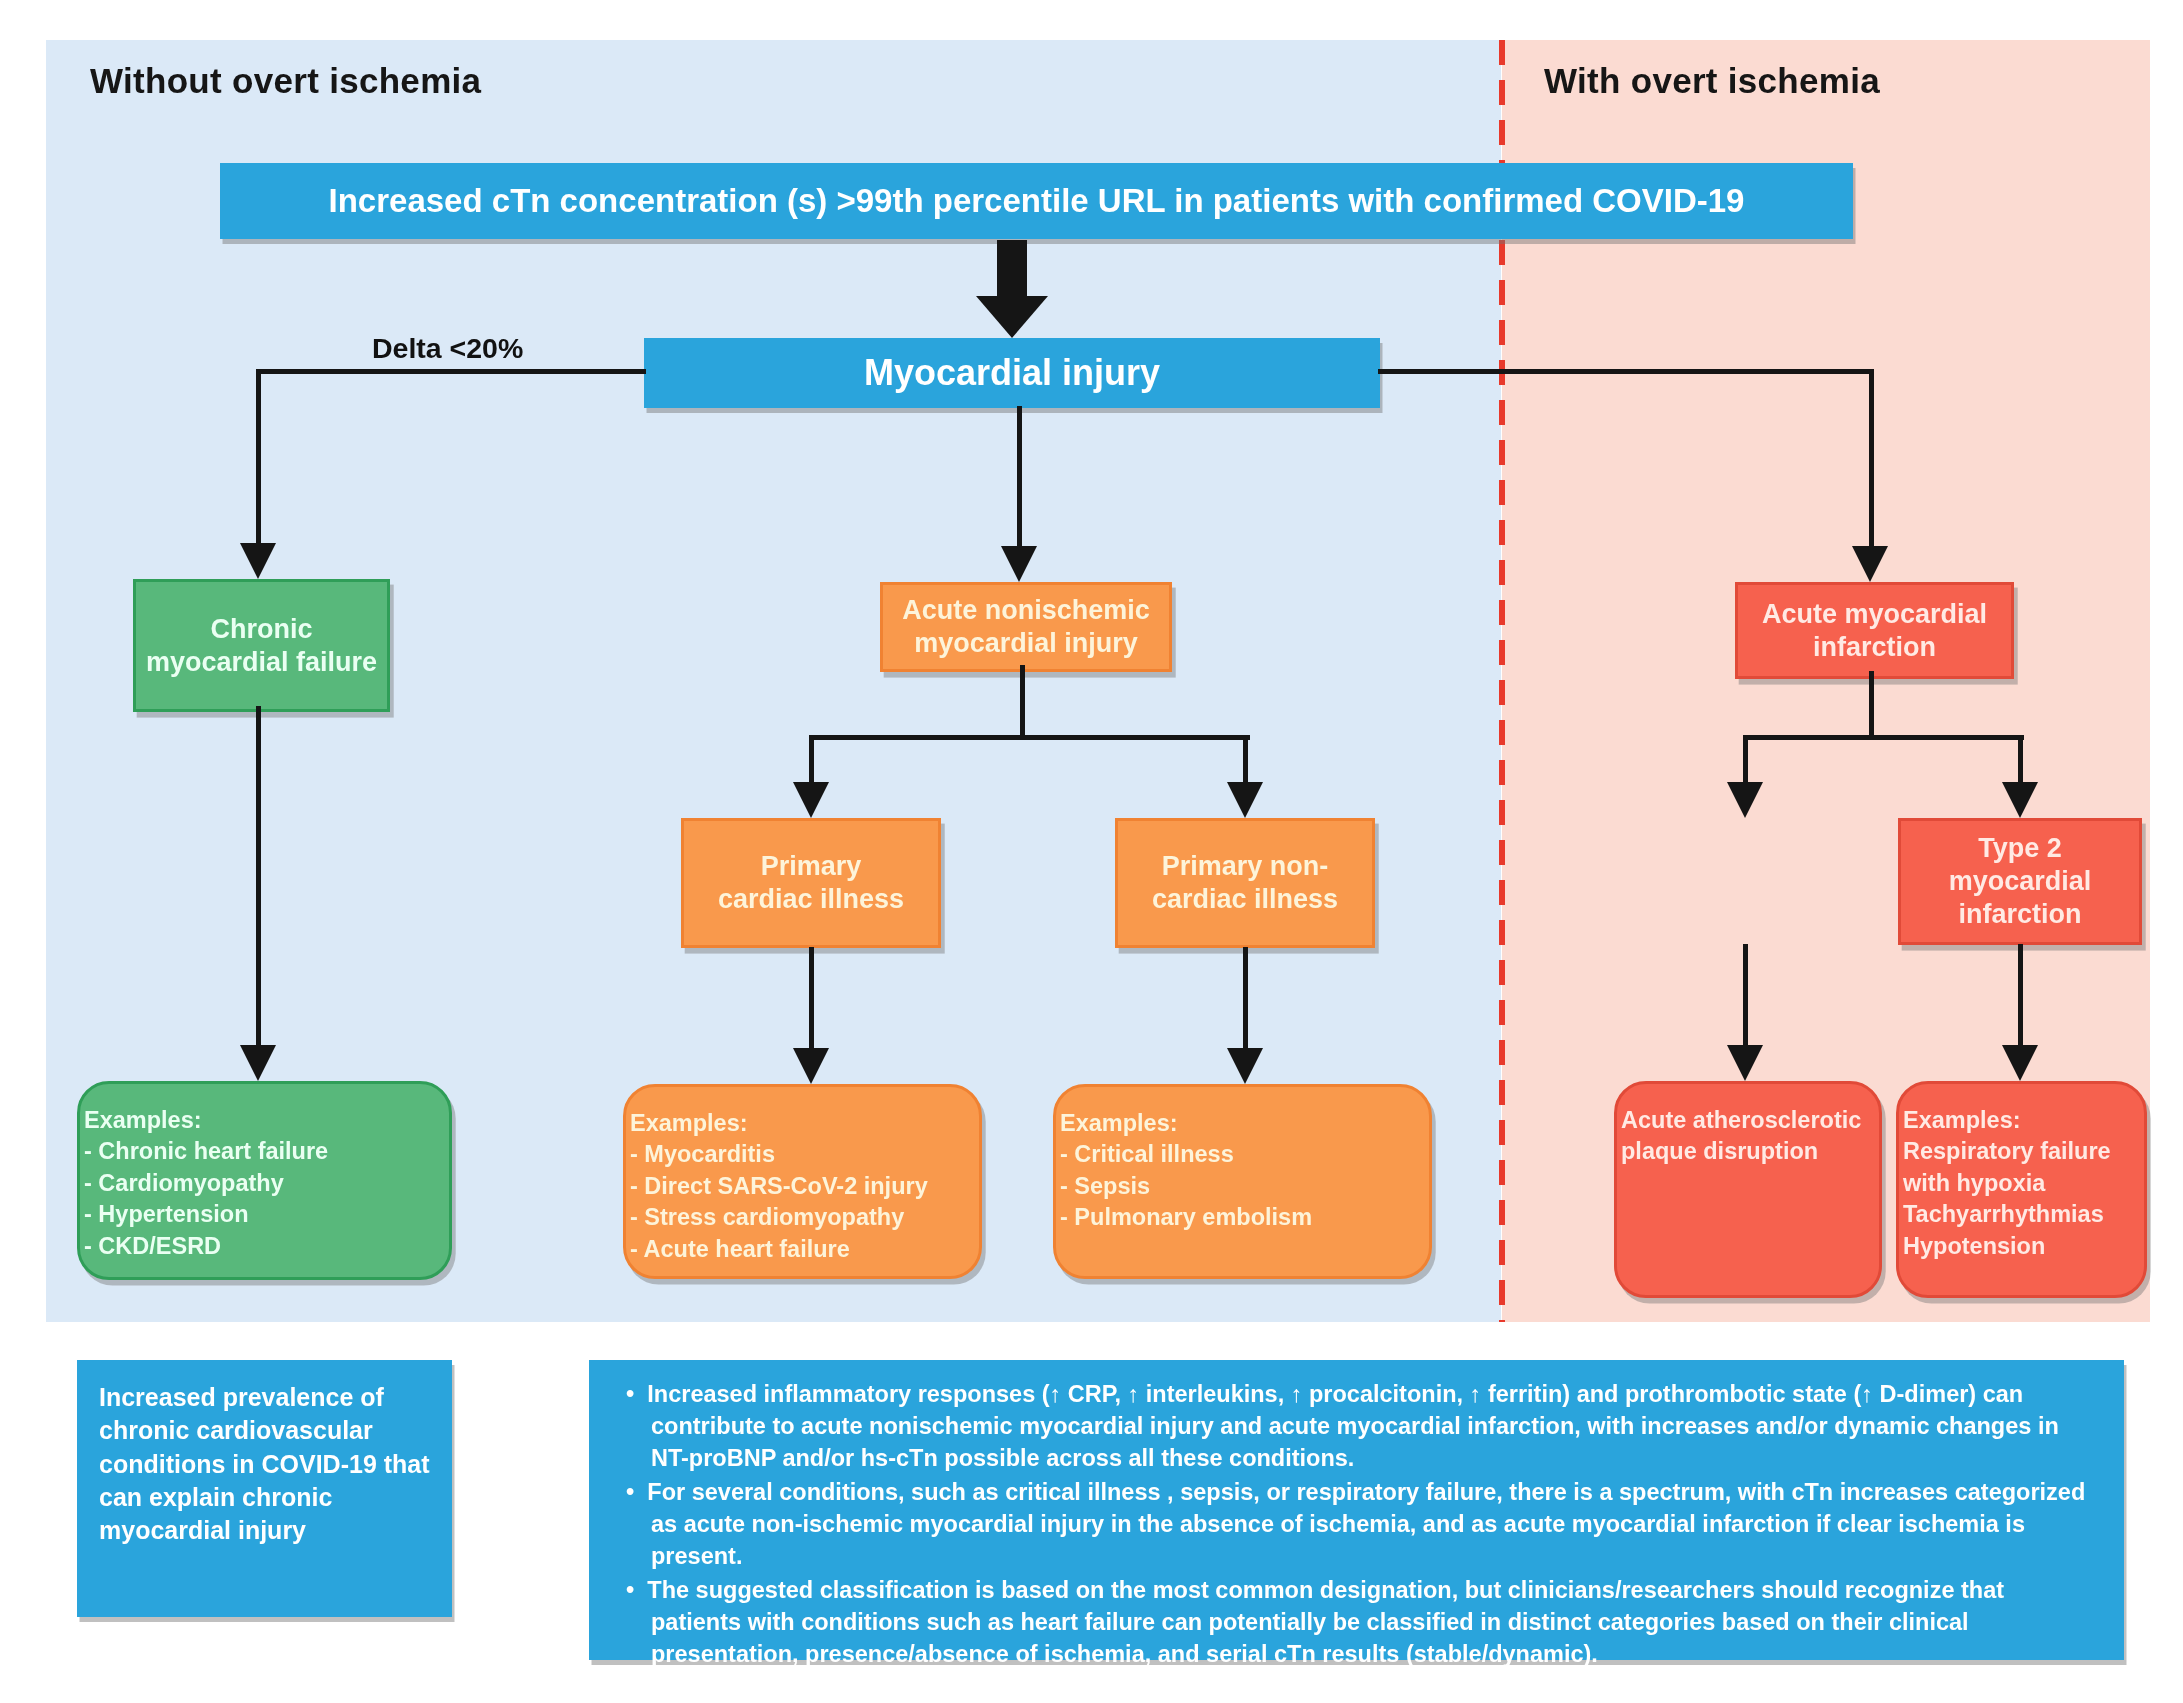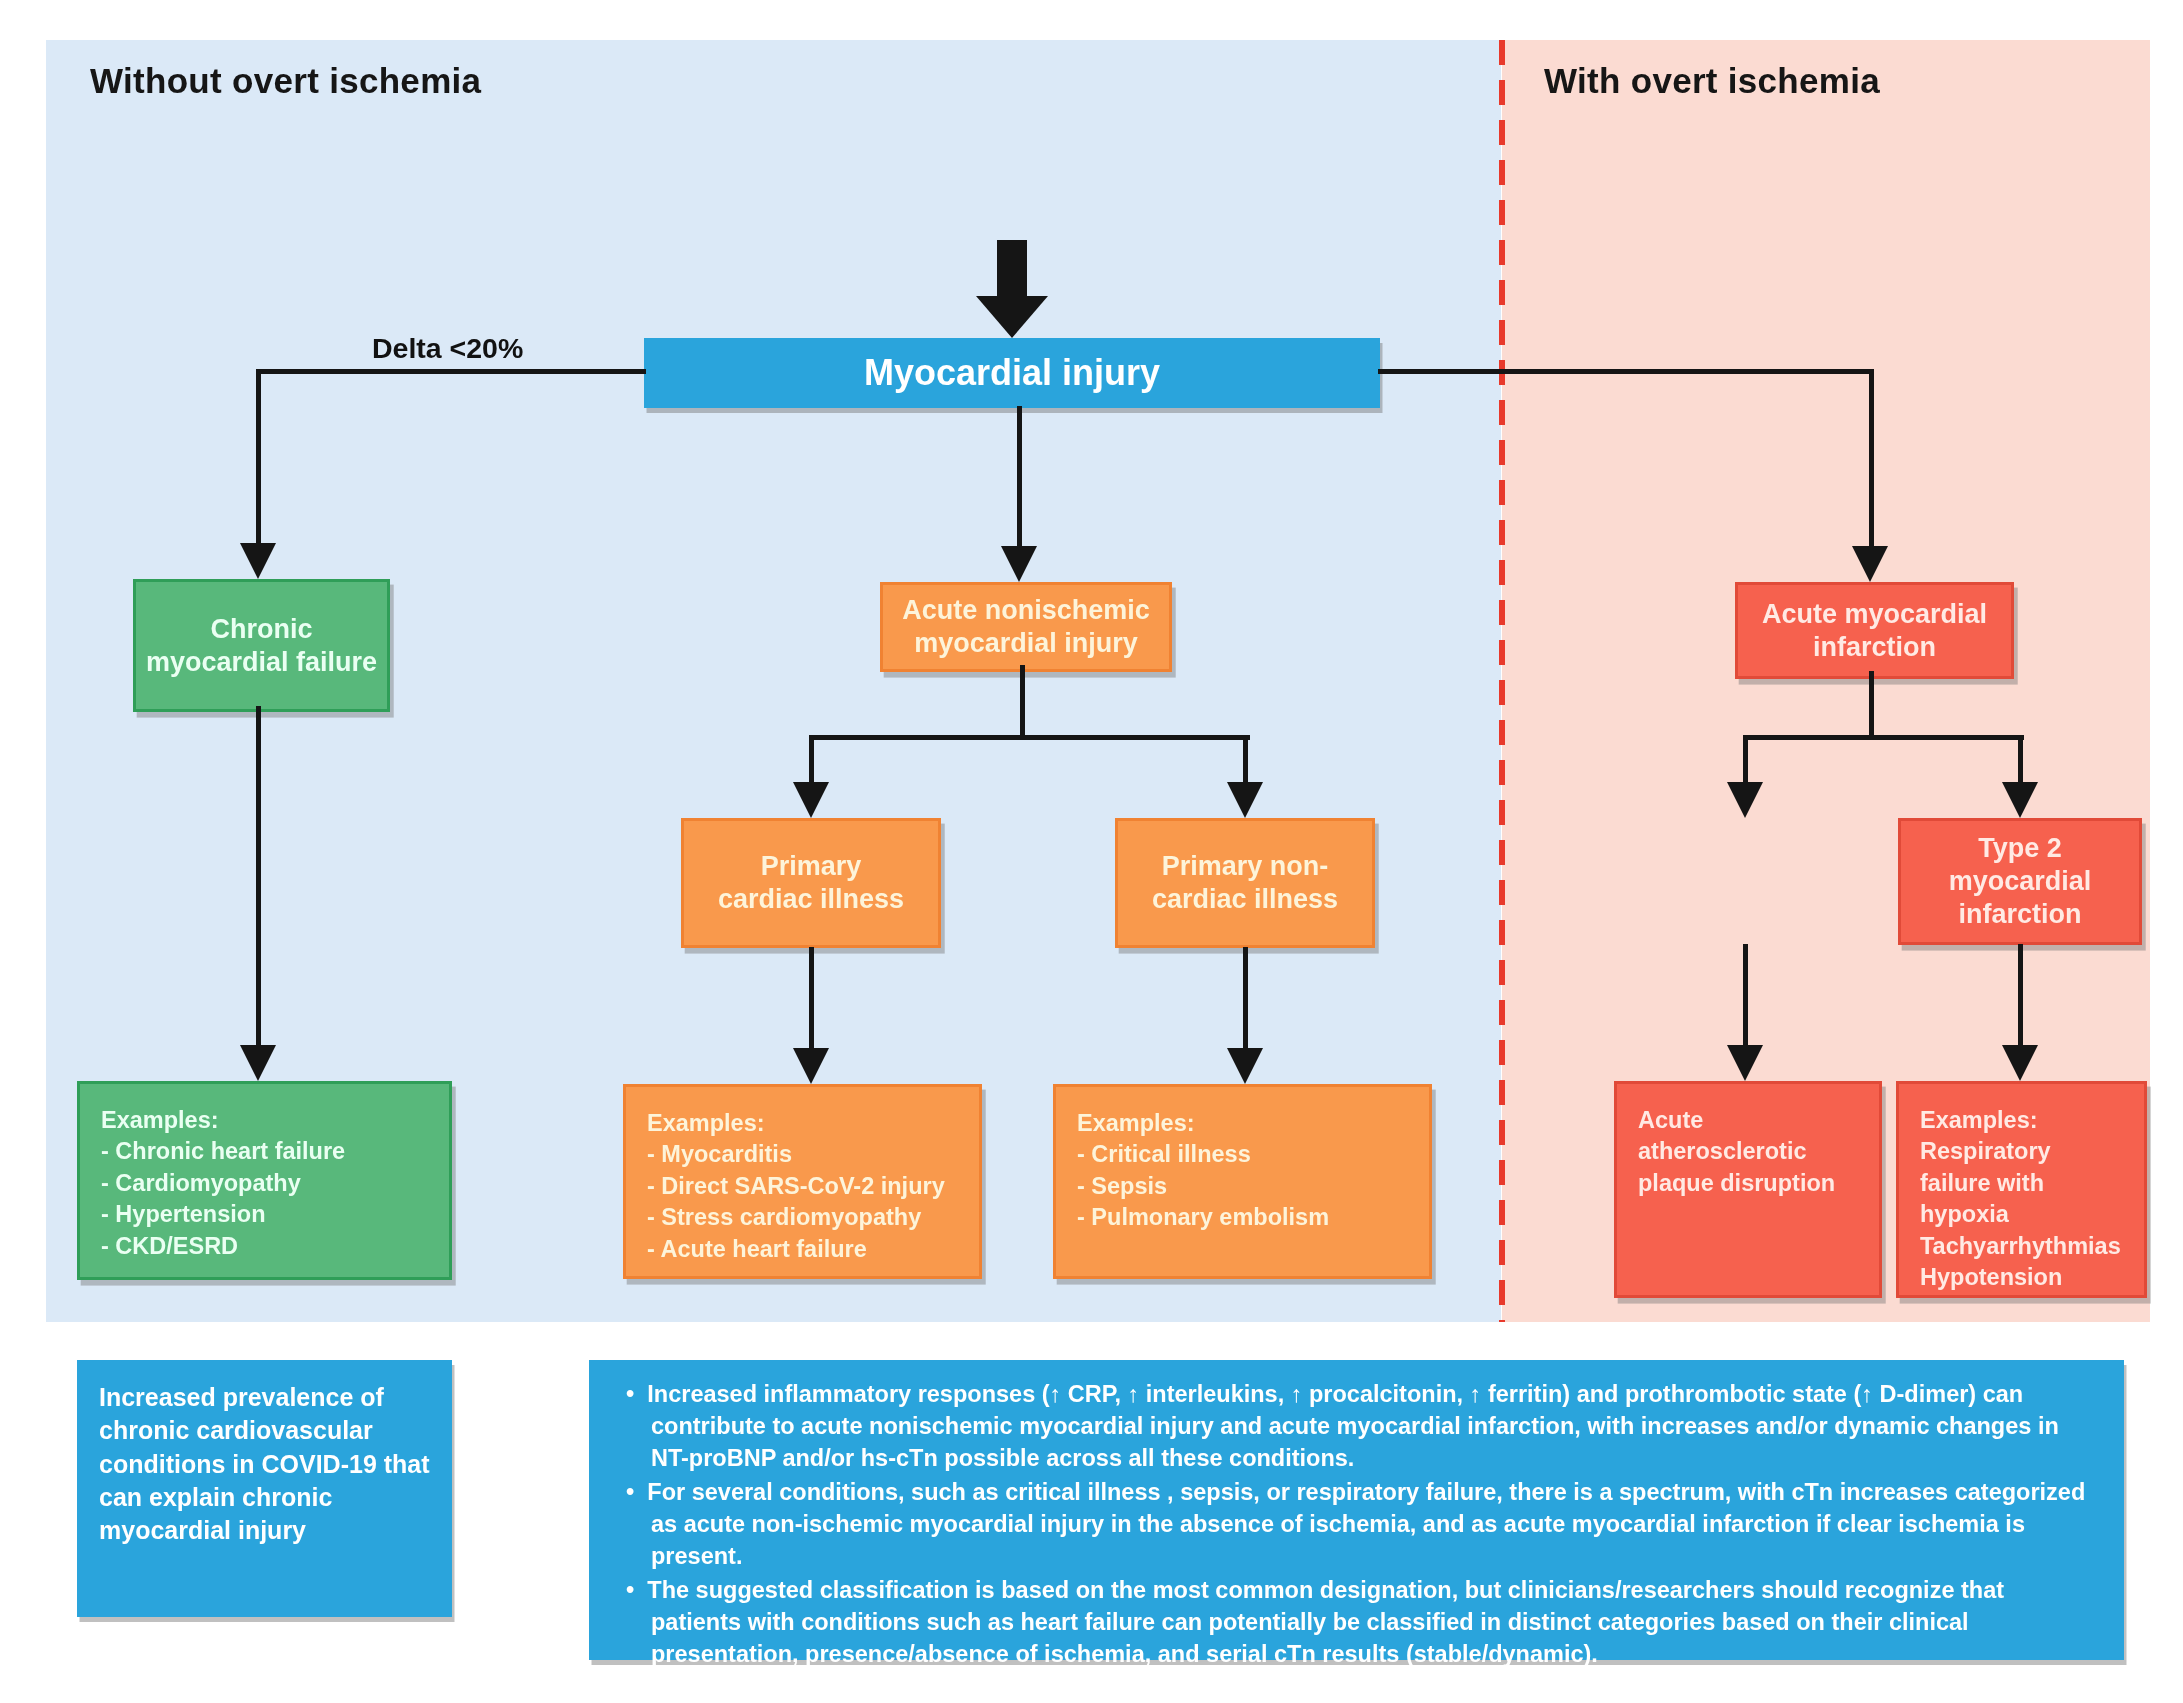--- a/index.html
+++ b/index.html
@@ -43,23 +43,23 @@
 
   #node-chronic{left:133px;top:579px;width:251px;height:127px;}
   #node-acute-nonischemic{left:880px;top:582px;width:286px;height:84px;}
   #node-acute-mi{left:1735px;top:582px;width:273px;height:91px;}
   #node-primary-cardiac{left:681px;top:818px;width:260px;height:130px;padding:0 28.5px;box-sizing:border-box;}
   #node-primary-noncardiac{left:1115px;top:818px;width:260px;height:130px;padding:0 14px;box-sizing:border-box;}
   #node-type1{left:1623px;top:818px;width:244px;height:127px;padding:0 25px;box-sizing:border-box;}
   #node-type2{left:1898px;top:818px;width:244px;height:127px;padding:0 25px;box-sizing:border-box;}
 
   .exbox{
-    position:absolute;box-sizing:border-box;padding:21px 21px;
+    position:absolute;box-sizing:border-box;padding:21px 4px;
     font-size:23.5px;font-weight:bold;line-height:1.34;white-space:pre-line;
-    box-shadow:3.7px 5.6px 0 rgba(115,115,115,.42);text-align:left;
+    box-shadow:3.7px 5.6px 0 rgba(115,115,115,.42);text-align:left;border-radius:32px;
   }
   #ex-chronic{left:77px;top:1081px;width:375px;height:199px;}
   #ex-primary-cardiac{left:623px;top:1084px;width:359px;height:195px;}
   #ex-primary-noncardiac{left:1053px;top:1084px;width:379px;height:195px;}
   #ex-type1{left:1614px;top:1081px;width:268px;height:217px;}
   #ex-type2{left:1896px;top:1081px;width:251px;height:217px;}
 
   .notebox{
     position:absolute;background:#2aa4dc;color:#ffffff;font-weight:bold;box-sizing:border-box;
     box-shadow:2.5px 5px 0 rgba(115,115,115,.45);
@@ -89,20 +89,21 @@
 
 <div id="canvas">
 
   <div class="panel panel-left"></div>
   <div class="panel panel-right"></div>
   <div class="divider"></div>
 
   <div class="region-label left">Without overt ischemia</div>
   <div class="region-label right">With overt ischemia</div>
 
+  <div class="bluebox" id="root-box">Increased cTn concentration (s) &gt;99th percentile URL in patients with confirmed COVID-19</div>
 
   <div class="bigarrow-shaft"></div>
   <div class="bigarrow-head"></div>
 
   <div class="bluebox" id="myo-box">Myocardial injury</div>
 
   <div class="delta">Delta &lt;20%</div>
 
   <div class="hline" style="left:258px;top:369px;width:388px;"></div>
   <div class="vline" style="left:256px;top:369px;height:176px;"></div>

